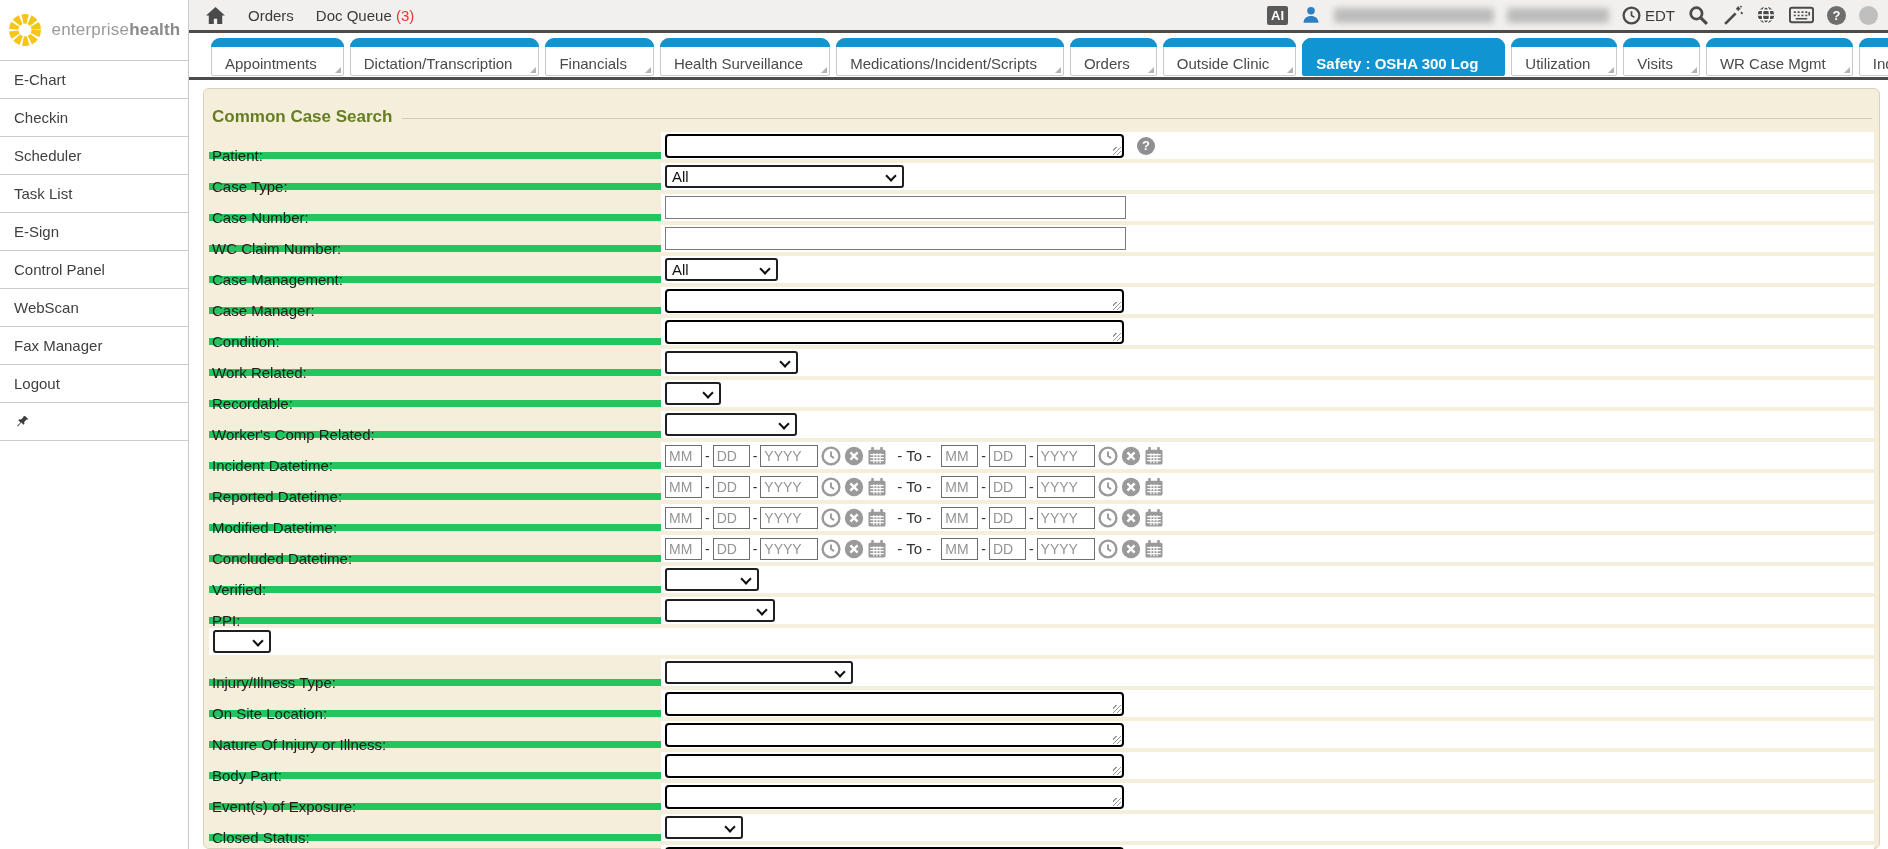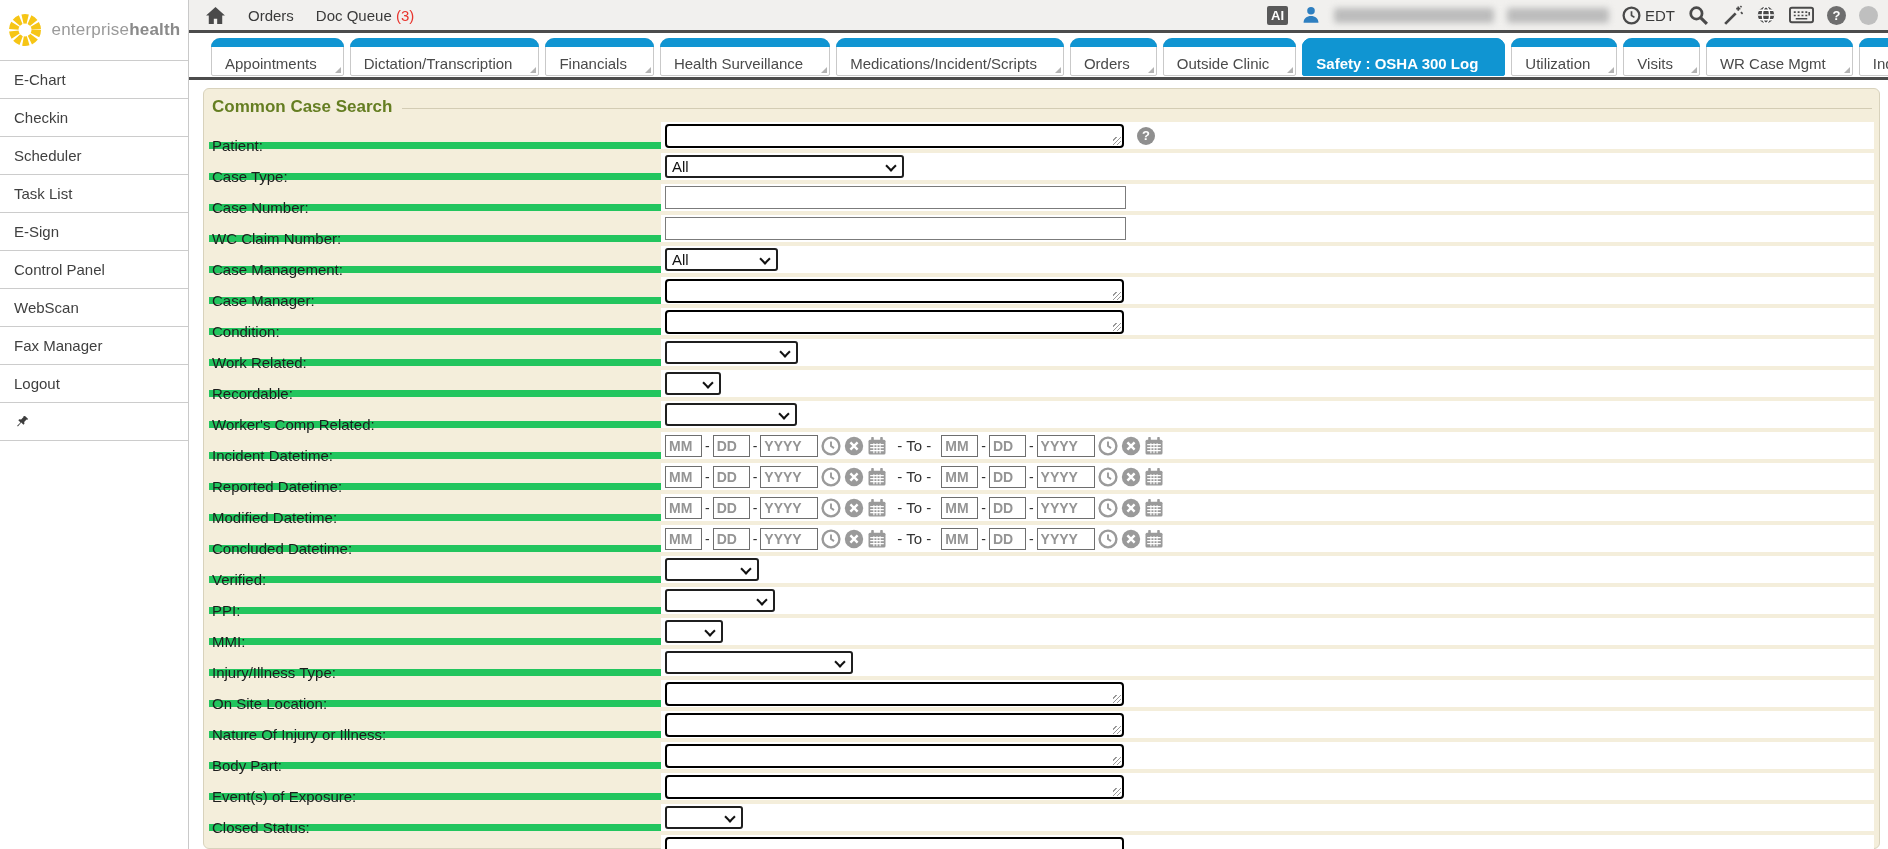--- a/index.html
+++ b/index.html
@@ -47,21 +47,21 @@
   .tab::before { content:''; position:absolute; top:-1px; left:-1px; right:-1px; height:9px;
                  background:#1095d2; border-radius:9px 9px 0 0; }
   .tab:not(.active)::after { content:''; position:absolute; right:2px; bottom:2px;
                  border-left:6px solid transparent; border-bottom:6px solid #b3b3b3; }
   .tab.active { background:#1095d2; border-color:#1095d2; color:#fff; font-weight:bold; }
 
   
   .content { flex:1; background:#fff; padding:8px 8px 0 14px; overflow:hidden; }
   .fieldset { background:#f4eedb; border:1px solid #d8d2bc; border-radius:6px;
               padding:4px 5px 5px 5px; height:100%; }
-  .legend-row { display:flex; align-items:center; height:24px; margin:2px 2px 3px 3px; }
+  .legend-row { display:flex; align-items:center; height:24px; margin:12px 2px 3px 3px; }
   .legend { font-size:17px; font-weight:bold; color:#657e22; padding-right:10px; }
   .legend-rule { flex:1; border-top:1px solid #d3ccb4; height:0; margin-top:2px; }
 
   .form-row { display:flex; margin-bottom:4px; height:27px; }
   .lbl-cell { flex:0 0 452px; background:#22c55e; font-size:15px; color:#1d1d1d;
               display:flex; align-items:center; padding-left:3px;margin-top:20px; }
   .val-cell { flex:1; background:#ffffff; display:flex; align-items:center; padding-left:4px; gap:5px; }
 
   .inwrap { position:relative; display:inline-flex; align-items:center; }
   input.thick { width:459px; height:24px; border:2px solid #000; border-radius:4px; outline:none;
@@ -70,21 +70,21 @@
           background:repeating-linear-gradient(135deg, transparent 0 2px, #999 2px 3px); }
   input.thin { height:23px; border:1px solid #7b7b7b; outline:none; font-size:14px; padding:0 5px; }
 
   .sel { position:relative; height:23px; background:#fff; border:2px solid #1f1f1f; border-radius:3px;
          display:inline-flex; align-items:center; font-size:15px; color:#111; padding:0 22px 0 5px;
          cursor:pointer; }
   .chev { position:absolute; right:7px; top:5px; width:8px; height:8px;
           border-right:2px solid #111; border-bottom:2px solid #111; transform:rotate(45deg); }
 
   .dgroup { display:inline-flex; align-items:center; gap:3px; }
-  input.dseg { height:22px; border:1px solid #6e6e6e; font-size:14px; padding:0 3px; color:#333; outline:none;font-weight:bold; }
+  input.dseg { height:22px; border:1px solid #6e6e6e; font-size:14px; padding:0 3px; color:#333; outline:none; }
   input.dseg::placeholder { color:#949494; }
   .dseg.mm, .dseg.dd { width:37px; }
   .dseg.yy { width:58px; }
   .dash { color:#333; font-size:14px; }
   .to-label { font-size:15px; color:#333; margin:0 5px; }
   .dico { width:20px; height:20px; display:inline-block; cursor:pointer; }
 
   .help-ico { width:18px; height:18px; border-radius:50%; background:#8f8f8f; color:#fff;
               font-size:13px; font-weight:bold; text-align:center; line-height:18px; margin-left:8px;
               cursor:pointer; }
@@ -511,21 +511,20 @@
             <div class="form-row">
               <div class="lbl-cell">PPI:</div>
               <div class="val-cell">
                 <span class="sel" style="width: 110px;">
                   <span></span>
                   <span class="chev"></span>
                 </span>
               </div>
             </div>
             <div class="form-row">
-              <div class="lbl-cell">MMI:</div>
               <div class="val-cell">
                 <span class="sel" style="width: 58px;">
                   <span></span>
                   <span class="chev"></span>
                 </span>
               </div>
             </div>
             <div class="form-row">
               <div class="lbl-cell">Injury/Illness Type:</div>
               <div class="val-cell">

